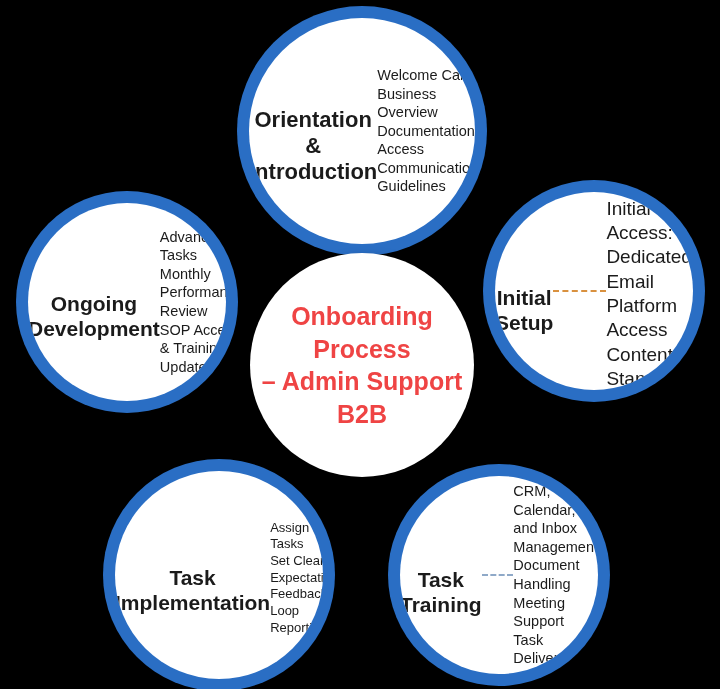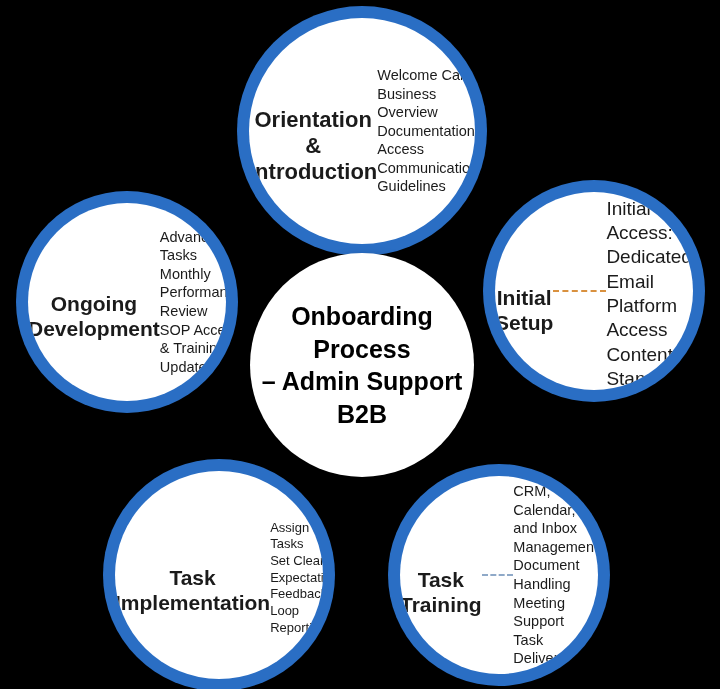--- a/index.html
+++ b/index.html
@@ -67,21 +67,21 @@
     background: #ffffff;
     box-shadow: 5px 7px 12px rgba(0,0,0,0.6);
     display: flex;
     align-items: center;
     justify-content: center;
     text-align: center;
     box-sizing: border-box;
     z-index: 20;
   }
   .center .center-text {
-    color: #000000;
+    color: #ef4444;
     font-weight: bold;
     font-size: 25px;
     line-height: 1.3;
     white-space: pre-line;
   }
 
   
   #petal-orientation { left: 237px; top: 6px; width: 250px; height: 250px; }
   #petal-initial     { left: 483px; top: 180px; width: 222px; height: 222px; }
   #petal-task-train  { left: 388px; top: 464px; width: 222px; height: 222px; }

